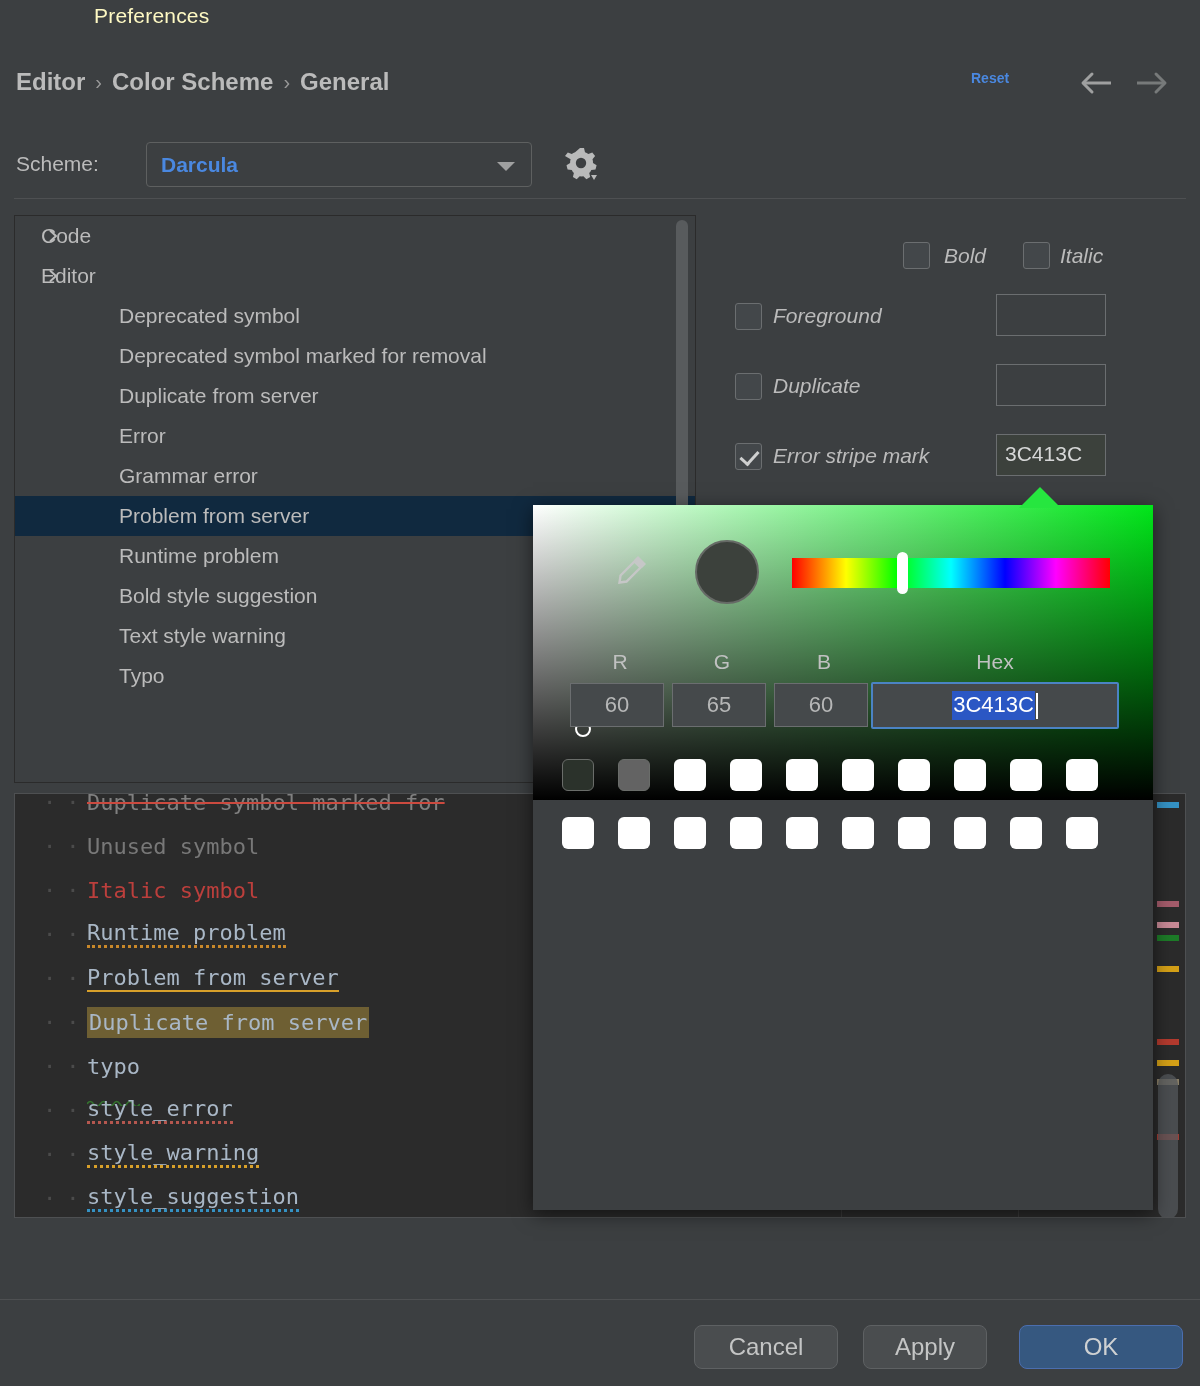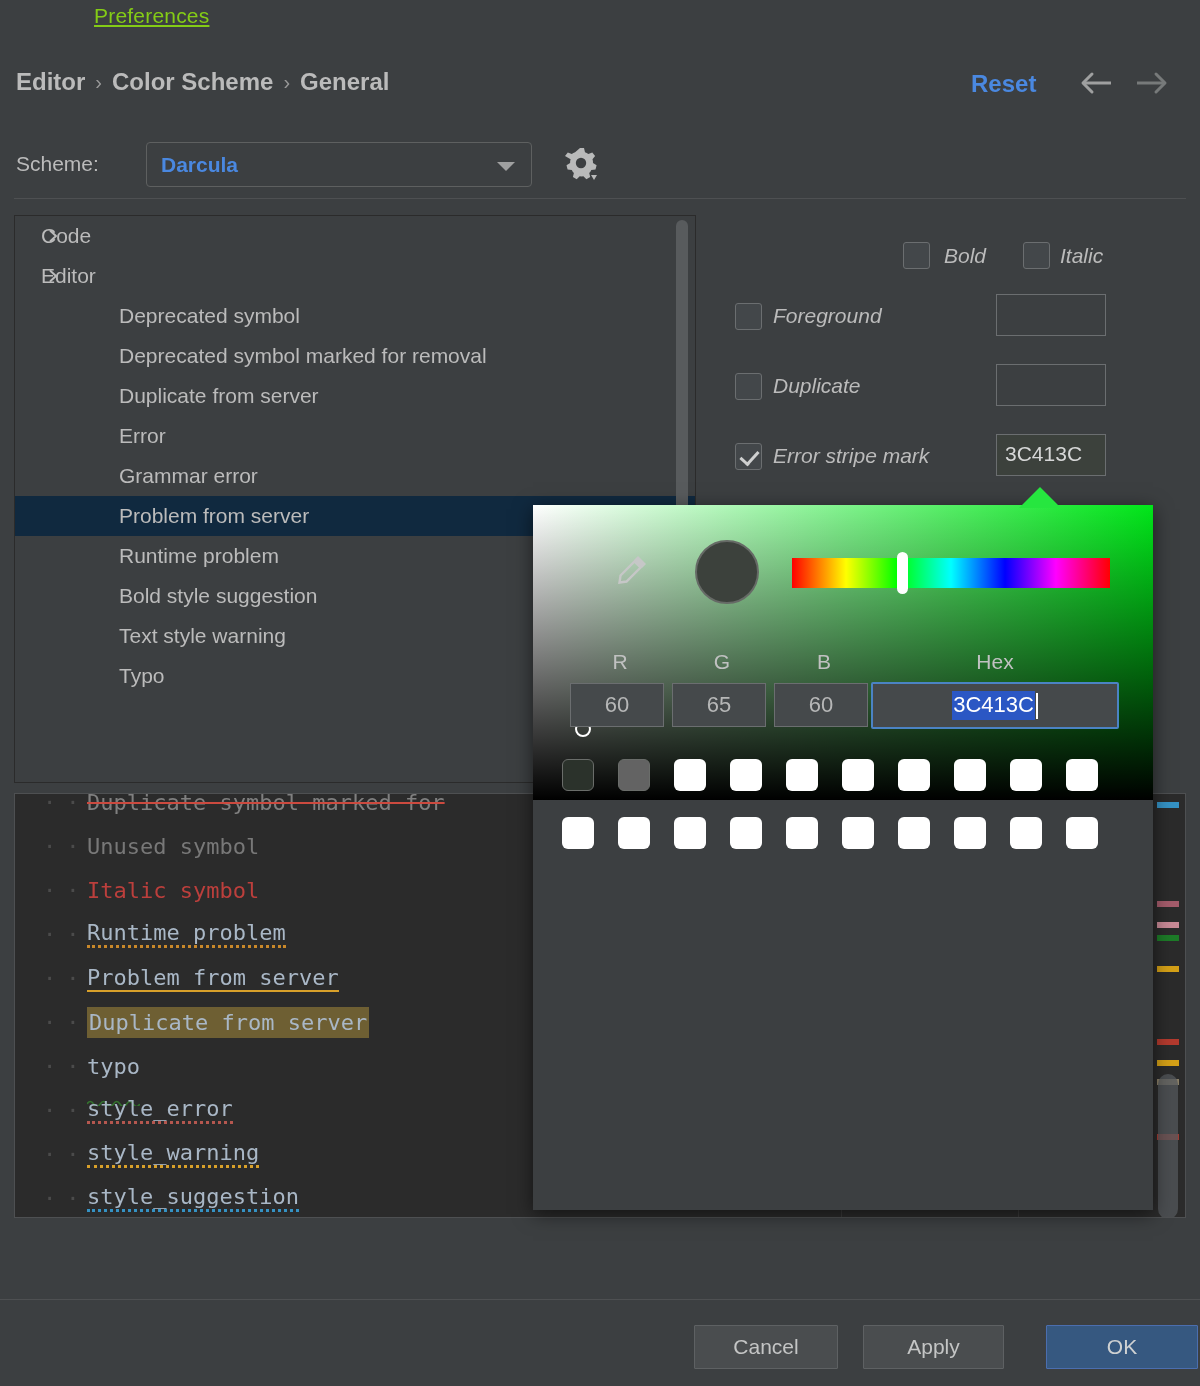--- a/index.html
+++ b/index.html
@@ -8,34 +8,34 @@
     background: #3c3f41;
     font-family: "Liberation Sans", sans-serif;
     color: #bbbbbb;
     overflow: hidden;
   }
   #root { position: relative; width: 1200px; height: 1386px; }
 
   
   .win-title {
     position: absolute; left: 94px; top: 4px;
-    font-size: 21px; color: #84cc16; letter-spacing: 0.2px; text-decoration: underline;
+    font-size: 21px; color: #fef9c3; letter-spacing: 0.2px;
   }
 
   
   .breadcrumb {
     position: absolute; left: 16px; top: 68px;
     display: flex; align-items: center; gap: 10px;
     font-size: 24px; font-weight: bold; color: #bbbbbb;
   }
   .bc-sep { font-size: 20px; font-weight: normal; color: #9a9a9a; }
 
   .reset-link {
     position: absolute; left: 971px; top: 70px;
-    font-size: 24px; font-weight: bold; color: #4a88e0;
+    font-size: 14px; font-weight: bold; color: #4a88e0;
     cursor: pointer;
   }
   .nav-arrow {
     position: absolute; top: 68px;
     width: 34px; height: 30px; cursor: pointer;
   }
   .nav-arrow.back { left: 1080px; }
   .nav-arrow.fwd  { left: 1134px; }
 
   
@@ -163,29 +163,29 @@
     opacity: 0.75;
   }
 
   
   .hr-bottom {
     position: absolute; left: 0; top: 1299px; width: 1200px; height: 1px;
     background: #4e5052;
   }
   .btn {
     position: absolute; top: 1325px; height: 44px;
-    border-radius: 1px; font-size: 21px;
+    border-radius: 8px; font-size: 24px;
     display: flex; align-items: center; justify-content: center;
     cursor: pointer;
   }
   .btn.secondary { background: #4a4d4f; border: 1px solid #5e6163; color: #c4c5c5; }
   .btn.primary { background: #365880; border: 1px solid #4b6eaf; color: #cfd1d2; }
   .btn-cancel { left: 694px; width: 144px; }
-  .btn-apply  { left: 863px; width: 141px; }
-  .btn-ok     { left: 1046px; width: 152px; text-align: right; }
+  .btn-apply  { left: 863px; width: 124px; }
+  .btn-ok     { left: 1019px; width: 164px; text-align: right; }
 
   
   .picker {
     position: absolute; left: 533px; top: 505px;
     width: 620px; height: 705px;
     background: #3c3f41;
     box-shadow: 0 4px 18px rgba(0,0,0,0.55);
   }
   .pointer-tip {
     position: absolute; left: 1019px; top: 487px;

